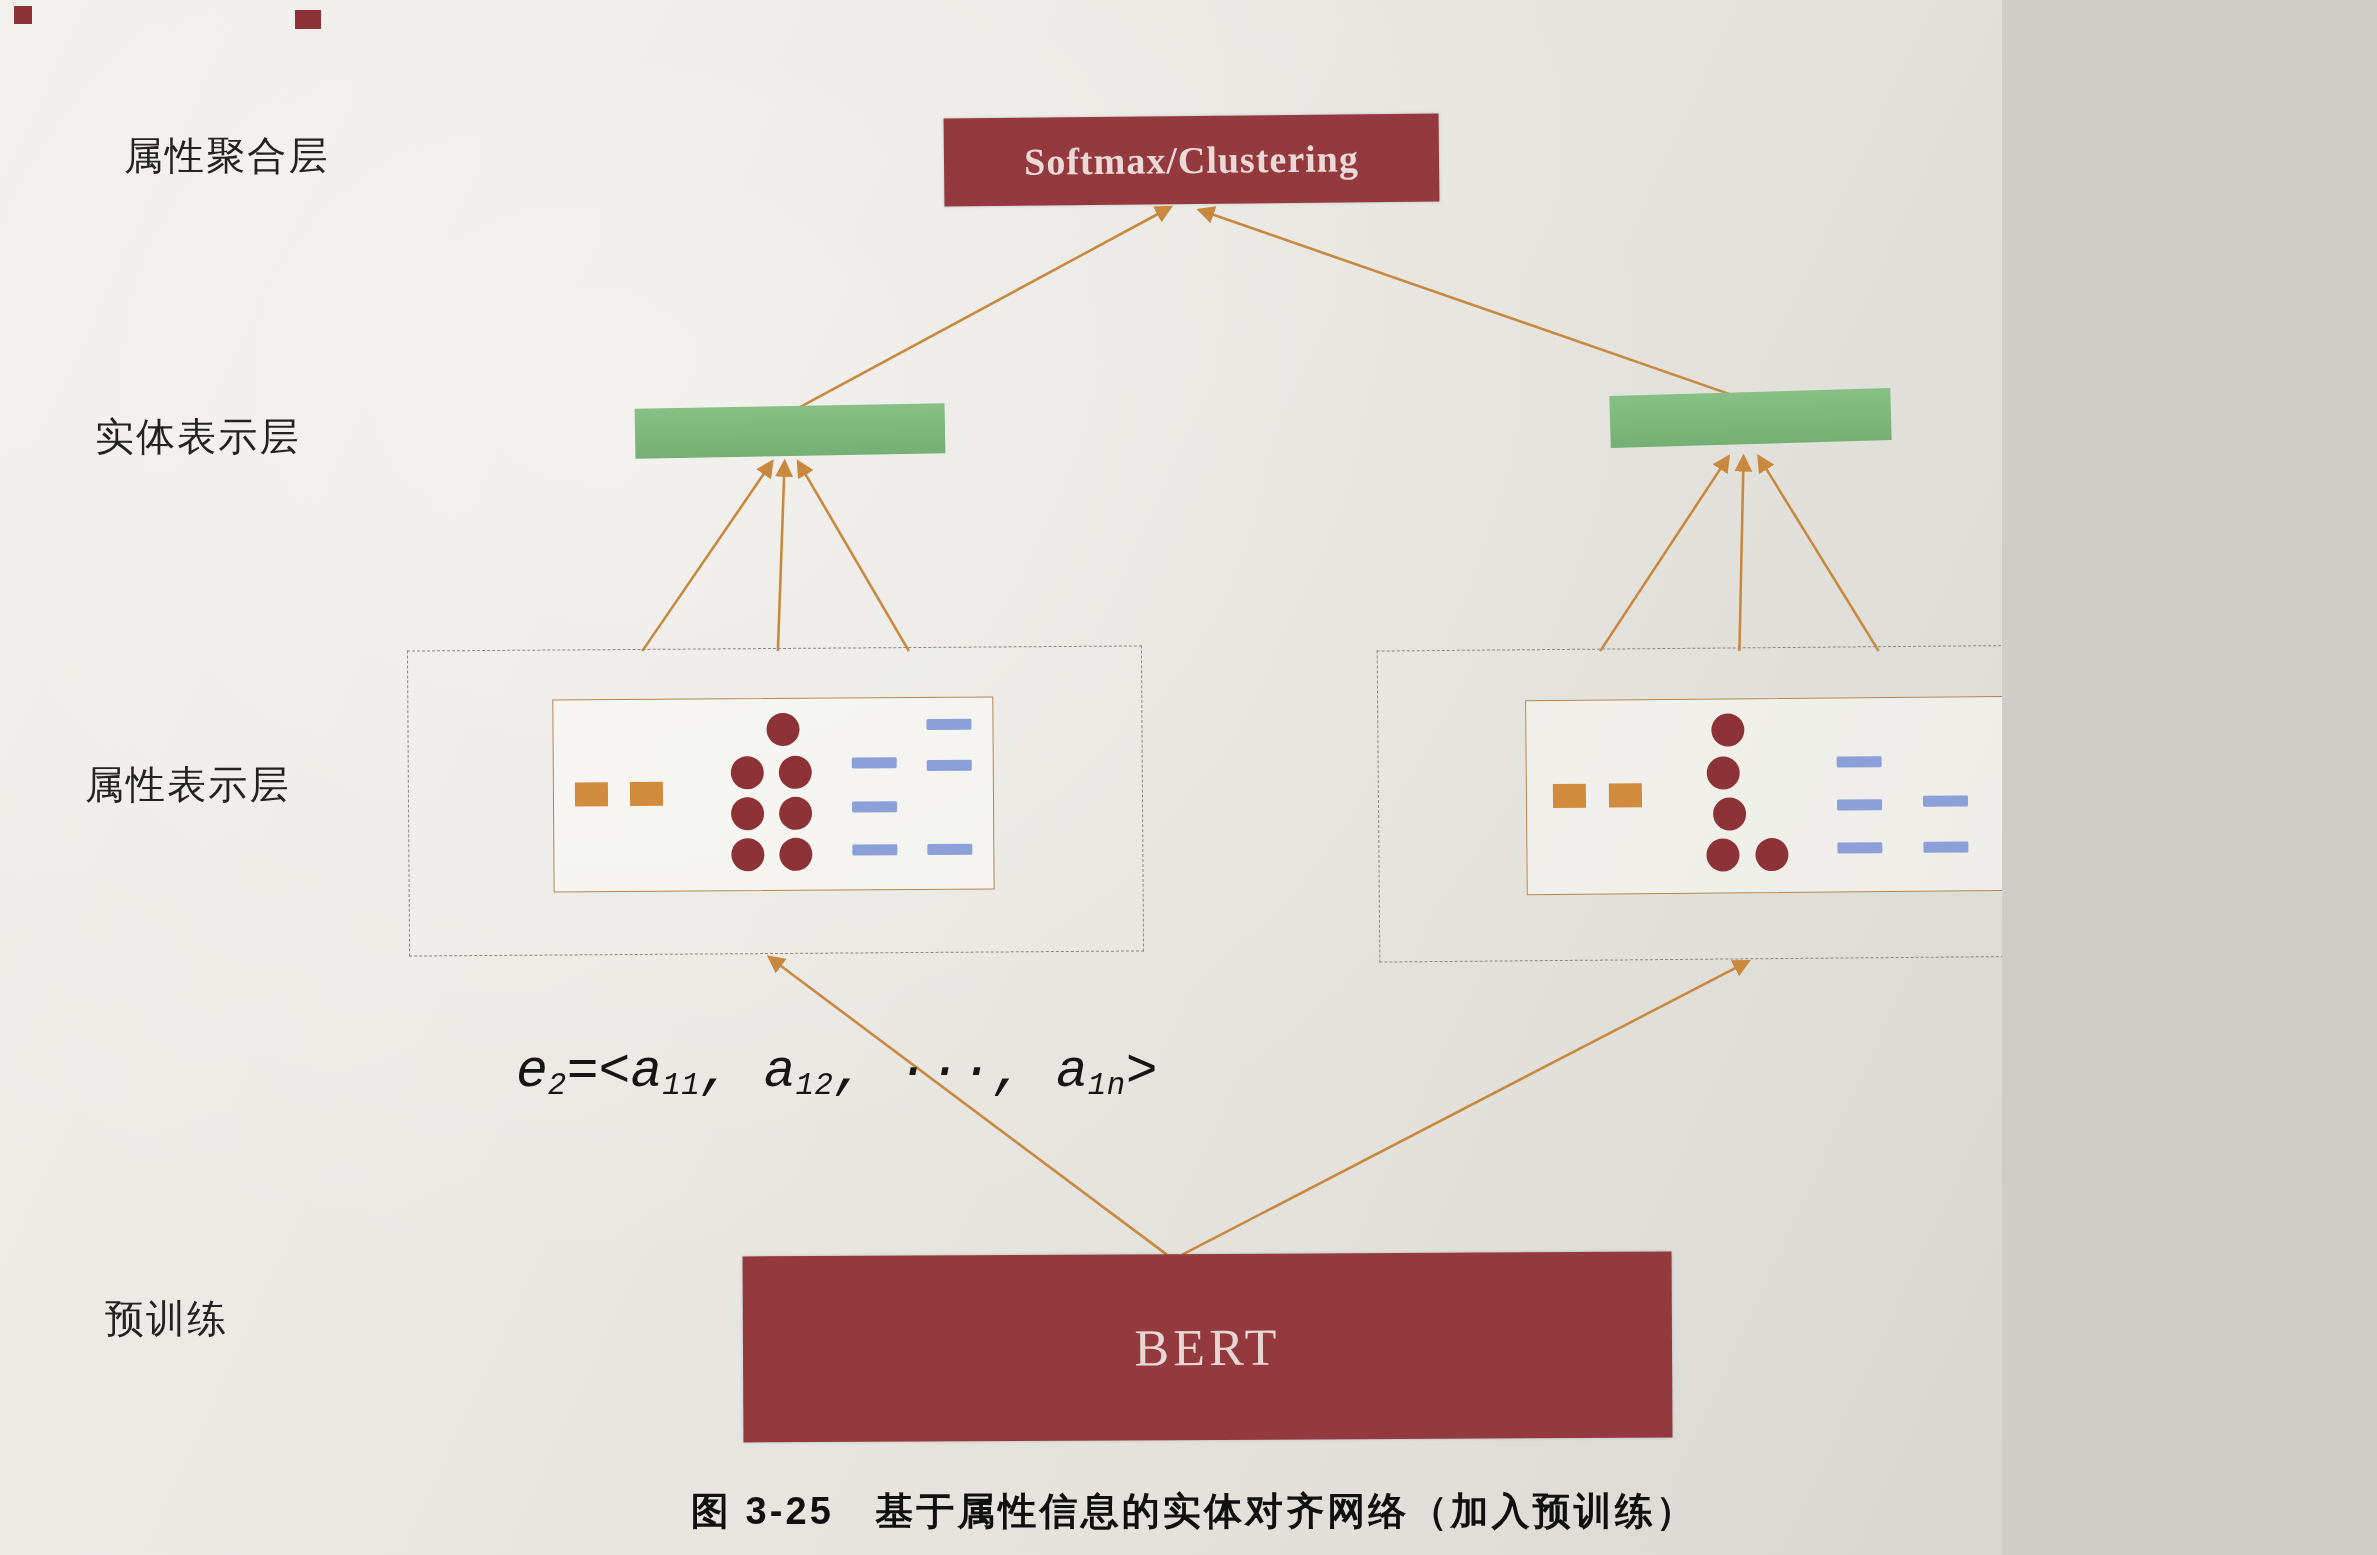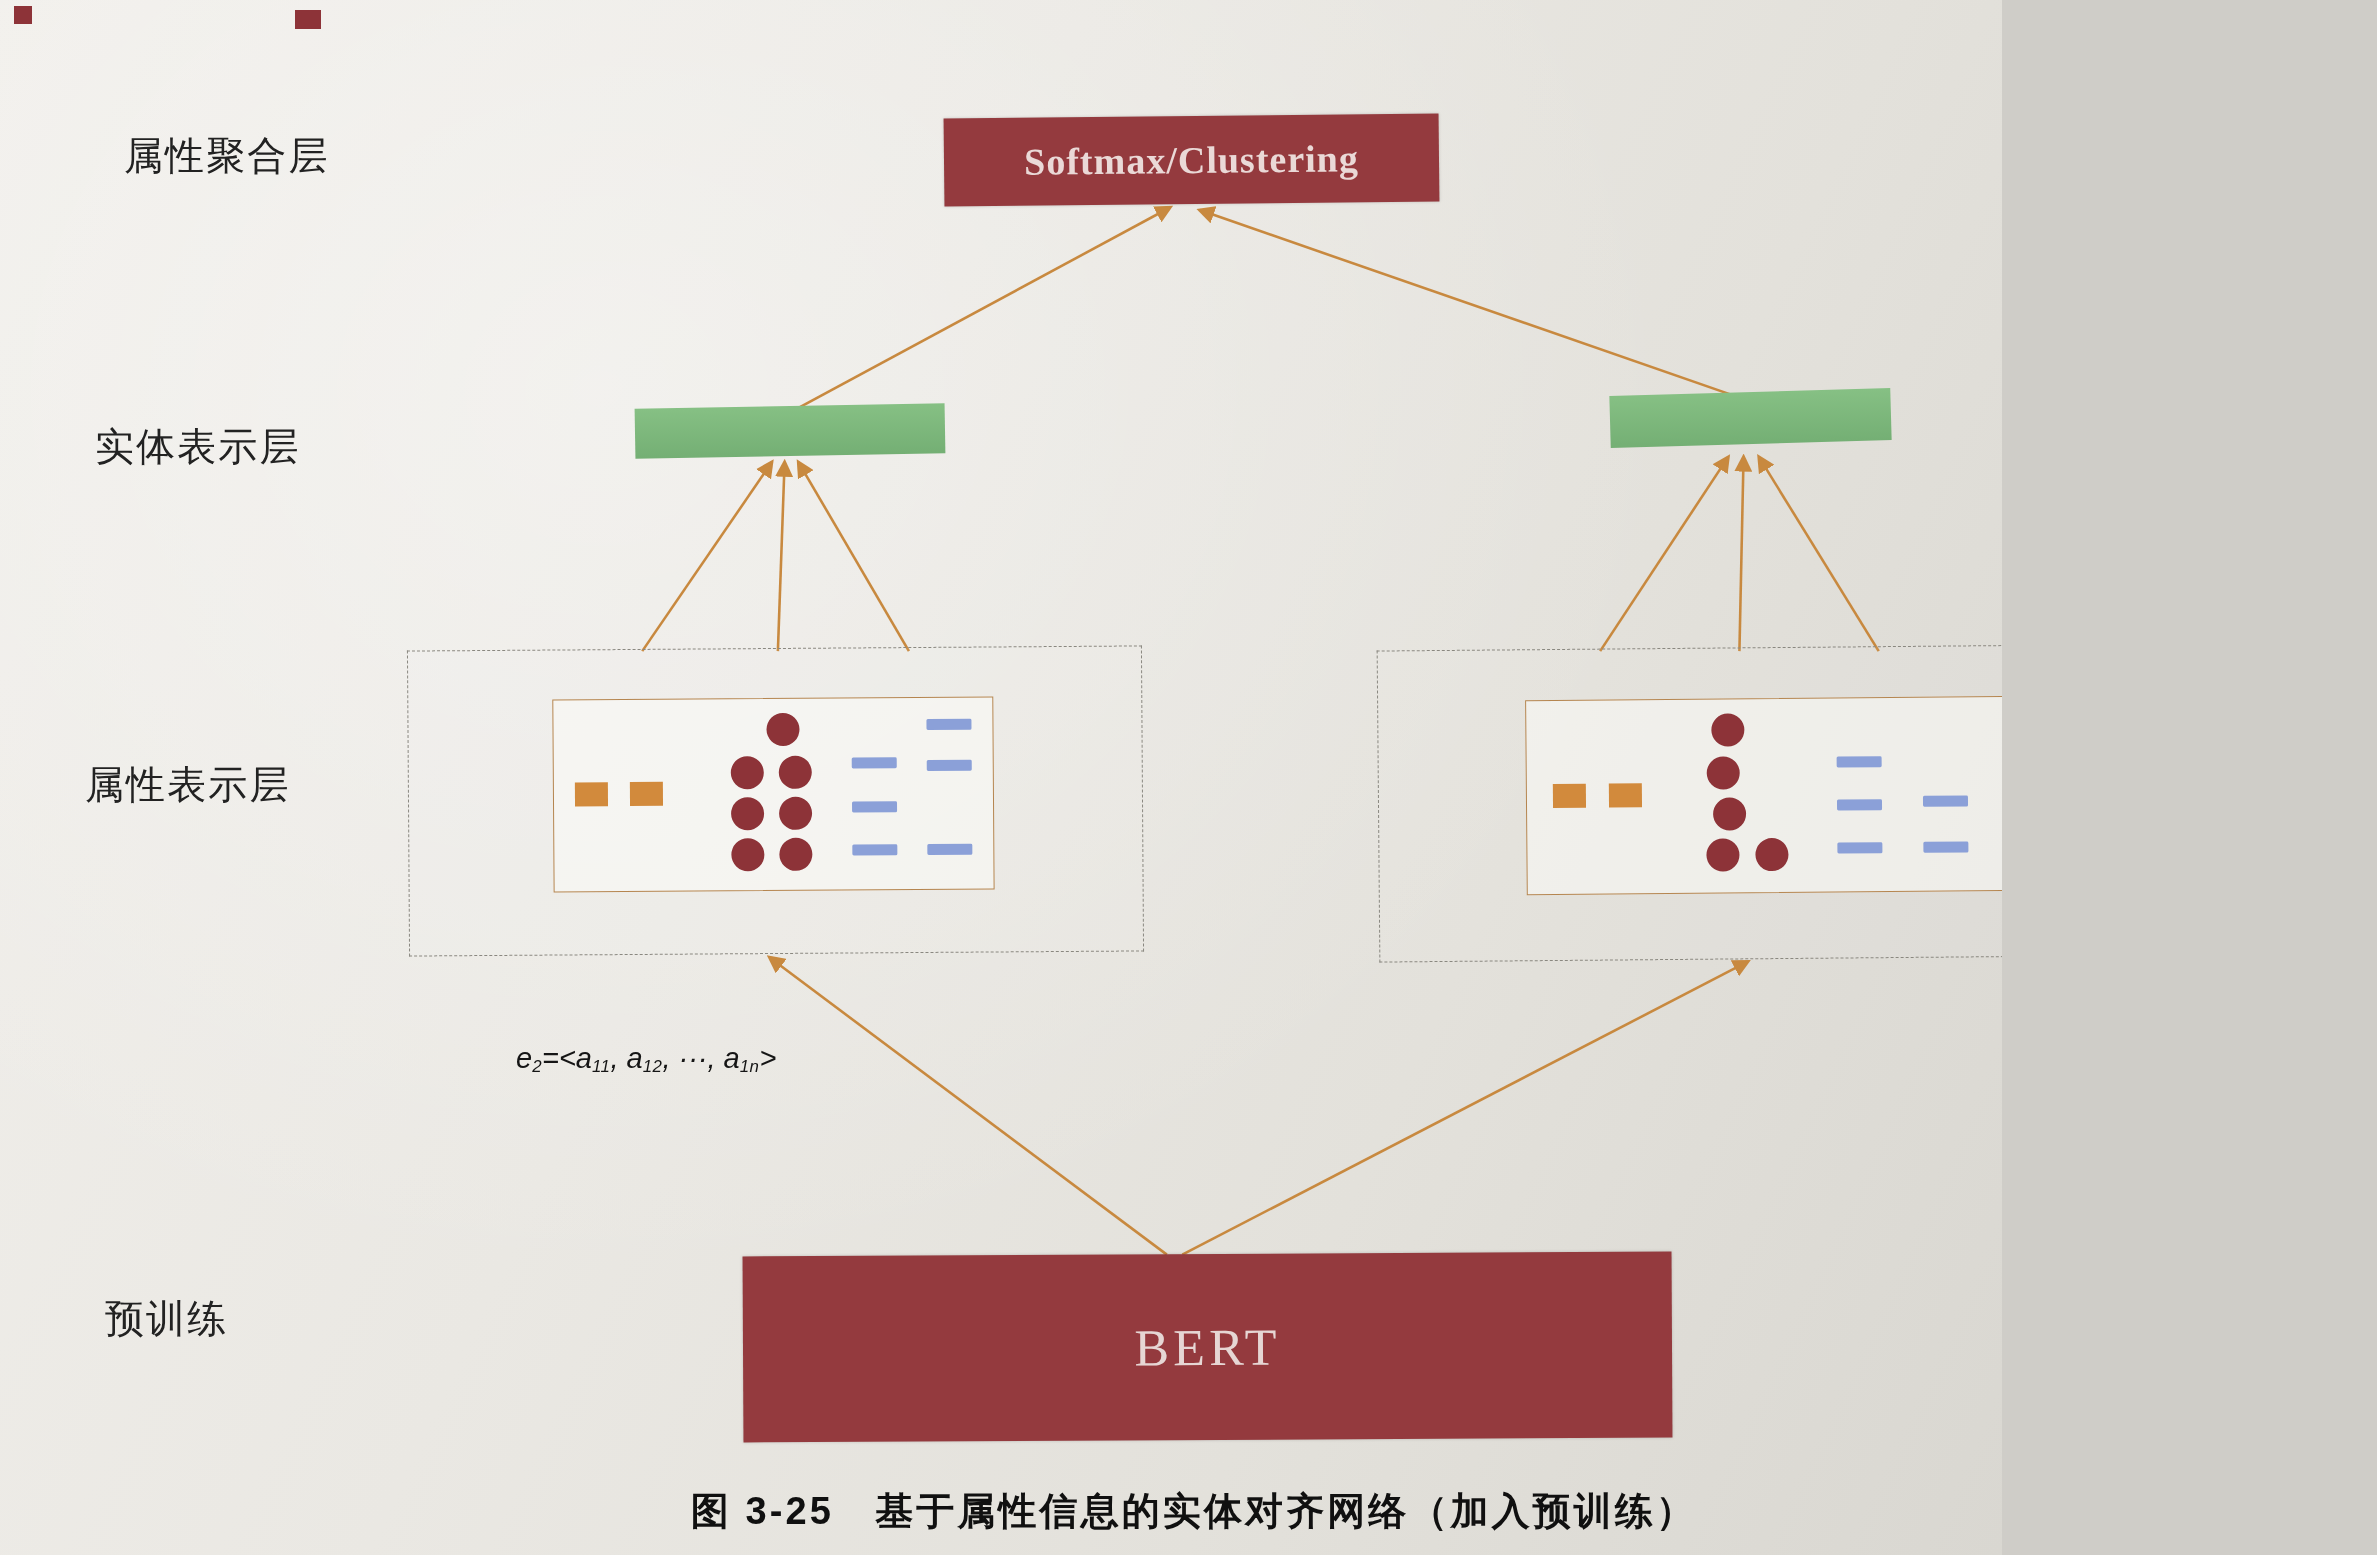--- a/index.html
+++ b/index.html
@@ -23,21 +23,21 @@
   .dashedbox{position:absolute;z-index:2;border:1.5px dashed #8a8880;background:rgba(255,255,255,0.05);}
   .db-left{left:408px;top:648px;width:733px;height:304px;transform:rotate(-0.4deg);}
   .db-right{left:1378px;top:647px;width:813px;height:310px;transform:rotate(-0.5deg);}
   .innerbox{position:absolute;border:1.5px solid #b5854f;background:rgba(252,251,248,0.55);}
   .ib-left{left:144px;top:49px;width:439px;height:191px;}
   .ib-right{left:147px;top:50px;width:488px;height:193px;}
   .sq{position:absolute;background:#d28a3c;width:33px;height:24px;}
   .ci{position:absolute;background:#8d3338;width:33px;height:33px;border-radius:50%;}
   .da{position:absolute;background:#8ba0d8;width:45px;height:11.4px;border-radius:1.5px;}
   .layer-label{position:absolute;z-index:2;font-size:39px;color:#222;letter-spacing:2.1px;}
-  .eq{position:absolute;z-index:2;font-family:Liberation Sans, sans-serif;font-style:italic;font-size:29px;color:#151515;}
+  .eq{position:absolute;z-index:2;font-family:Liberation Mono, monospace;font-style:italic;font-size:53px;color:#151515;}
   .eq sub{font-size:58%;font-style:italic;vertical-align:-22%;letter-spacing:0.5px;}
   .caption{position:absolute;z-index:2;left:361px;top:1486px;width:1666px;text-align:center;
     font-size:38px;font-weight:bold;color:#101010;letter-spacing:3.1px;}
   .mark{position:absolute;z-index:3;background:#8d3338;}
   .m1{left:14.4px;top:6.2px;width:17.5px;height:17.5px;}
   .m2{left:295px;top:10.3px;width:26px;height:18.6px;}
 </style>
 </head>
 <body>
 
@@ -63,21 +63,21 @@
 
       <line x1="2262" y1="2432" x2="1492" y2="1856" marker-end="url(#ah)"></line>
       <line x1="2292" y1="2432" x2="3388" y2="1864" marker-end="url(#ah)"></line>
     </g>
   </svg>
 
   <div class="mark m1"></div>
   <div class="mark m2"></div>
 
   <div class="layer-label" style="left:124px;top:129px;">属性聚合层</div>
-  <div class="layer-label" style="left:95px;top:420px;text-align:center;">实体表示层</div>
+  <div class="layer-label" style="left:95px;top:410px;text-align:center;">实体表示层</div>
   <div class="layer-label" style="left:85px;top:758px;">属性表示层</div>
   <div class="layer-label" style="left:105px;top:1292px;">预训练</div>
 
   <div class="node redbox softmax">
     <span class="t">Softmax/Clustering</span>
   </div>
 
   <div class="greenbar gb-left"></div>
   <div class="greenbar gb-right"></div>
 

